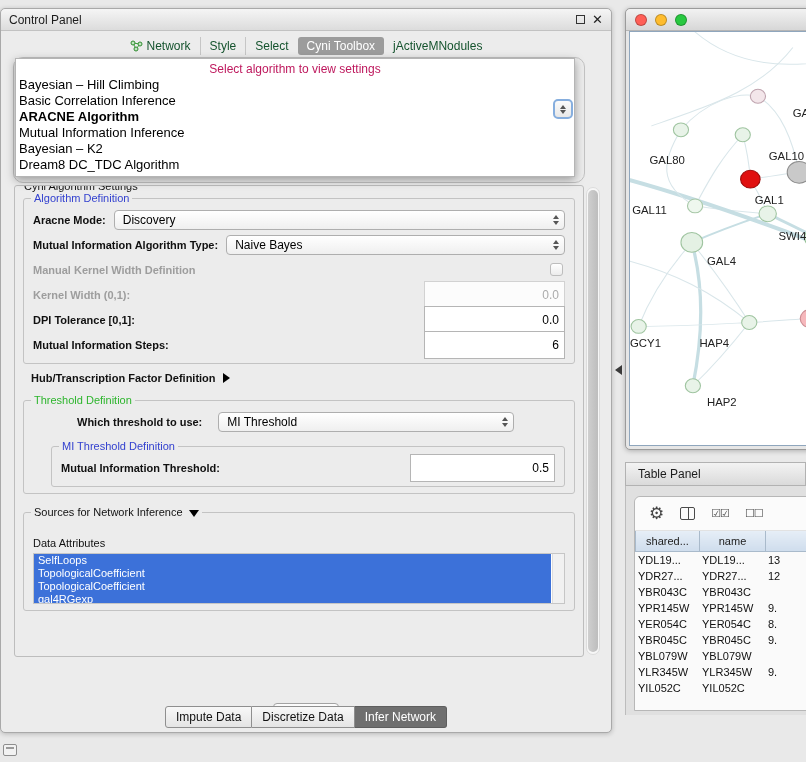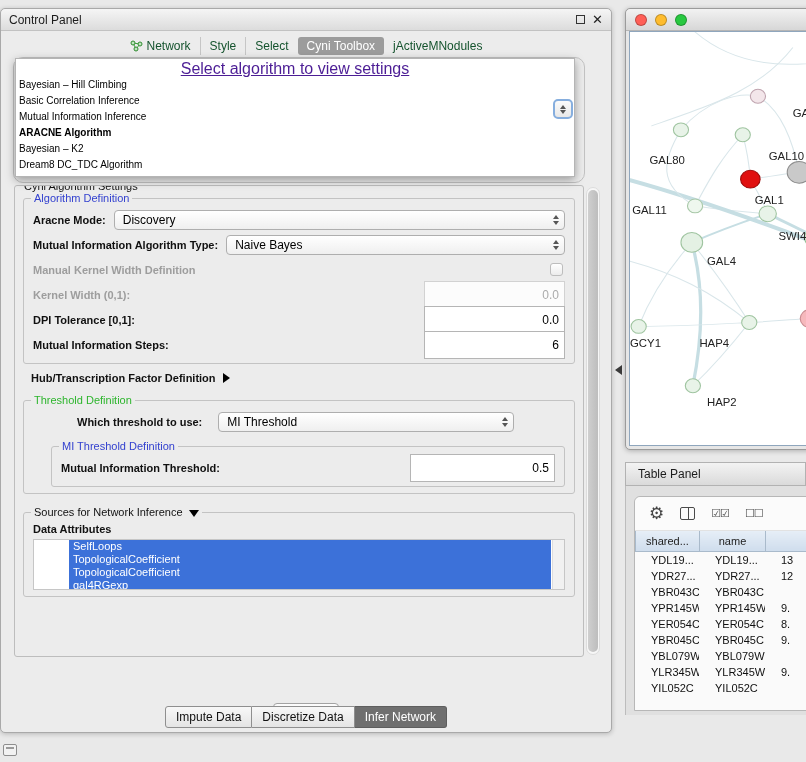--- a/index.html
+++ b/index.html
@@ -44,22 +44,22 @@
     position:absolute; left:12px; top:48px; width:572px; height:126px;
     border:1px solid #c2c2c2; border-radius:10px;
   }
 
   .cp-popup {
     position:absolute; left:14px; top:49px; width:560px; z-index:20;
     background:#fff; border:1px solid #b5b5b5;
     box-shadow:0 3px 9px rgba(0,0,0,.35);
     padding:2px 0 3px 0;
   }
-  .algo-ph { text-align:center; color:#4c1d95; font-size:16px; height:16px; line-height:16px;text-decoration:underline; }
-  .algo-item { font-size:10px; height:16px; line-height:16px; padding-left:3px; color:#000; }
+  .algo-ph { text-align:center; color:#be185d; font-size:12px; height:16px; line-height:16px; }
+  .algo-item { font-size:13px; height:16px; line-height:16px; padding-left:3px; color:#000; }
   .algo-item.bold { font-weight:bold; }
 
   .focus-ring {
     position:absolute; left:552px; top:90px; width:20px; height:20px; z-index:30;
     border:2px solid #86aede; border-radius:5px;
     background:linear-gradient(#fbfbfb,#e8e8e8);
     display:flex; flex-direction:column; align-items:center; justify-content:center; gap:1px;
   }
 
   .tri-up-s { width:0; height:0; border-left:3px solid transparent; border-right:3px solid transparent; border-bottom:4px solid #555; }
@@ -107,24 +107,24 @@
   .hub-row { display:flex; align-items:center; gap:7px; margin:8px 2px 4px 8px;
              font-size:11px; font-weight:bold; }
   .tri-right { width:0; height:0; border-top:5px solid transparent; border-bottom:5px solid transparent; border-left:7px solid #000; }
   .tri-down-b { width:0; height:0; border-left:5px solid transparent; border-right:5px solid transparent; border-top:7px solid #000; display:inline-block; vertical-align:middle; margin-left:3px; }
 
   .fs-algo { margin-top:4px; }
   .fs-threshold { margin-top:10px; }
   .fs-mi { margin-top:6px; margin-left:20px; margin-right:2px; }
   .fs-sources { margin-top:12px; }
 
-  .attr-title { font-size:11px; font-weight:bold; margin:2px 0 4px 2px; }
+  .attr-title { font-size:11px; font-weight:normal; margin:16px 0 4px 2px; }
   .attr-list {
     position:relative; margin:0 2px; height:51px; background:#fff;
-    border:1px solid #c6c6c6; overflow:hidden; padding-right:13px;padding-left:35px;
+    border:1px solid #c6c6c6; overflow:hidden; padding-right:13px;
   }
   .attr-item { height:13px; line-height:13px; background:#3c71d9; color:#fff; font-size:11px; padding-left:4px; }
   .attr-scroll { position:absolute; right:0; top:0; bottom:0; width:12px; background:#f1f1f1; border-left:1px solid #ddd; }
 
   .cp-vscroll {
     position:absolute; left:585px; top:178px; width:14px; height:468px;
     background:#f7f7f7; border:1px solid #dcdcdc; border-radius:7px;
   }
   .cp-vscroll-thumb { position:absolute; left:1px; right:1px; top:2px; bottom:2px;
     background:linear-gradient(90deg,#cfcfcf,#bdbdbd); border-radius:6px; }
@@ -189,21 +189,21 @@
   .cols-icon { width:15px; height:13px; border:1.5px solid #4a4a4a; border-radius:2px; position:relative; }
   .cols-icon::after { content:""; position:absolute; left:50%; top:0; bottom:0; width:1.5px; background:#4a4a4a; }
   .checks-icon, .boxes-icon { font-size:11px; color:#4a4a4a; letter-spacing:-1px; }
 
   table.tp-table { border-collapse:collapse; width:100%; table-layout:fixed; }
   .tp-table th {
     height:20px; font-size:11px; font-weight:normal; color:#222;
     background:linear-gradient(#e6eef7,#cfdded); border:1px solid #a9bacb; border-top:none;
   }
   .tp-rows-clip { height:140px; overflow:hidden; }
-  .tp-table td { height:16px; font-size:11px; color:#101010; padding:0 16px; white-space:nowrap; overflow:hidden; }
+  .tp-table td { height:16px; font-size:11px; color:#101010; padding:0 3px; white-space:nowrap; overflow:hidden; }
 
   
   .mini-panel-icon {
     position:absolute; left:3px; top:744px; width:14px; height:12px;
     border:1.5px solid #8e8e8e; border-radius:2px; background:#f2f2f2;
   }
   .mini-panel-icon::after { content:""; position:absolute; left:2px; right:2px; top:2px; height:2px; background:#9a9a9a; }
 </style>
 </head>
 <body>
@@ -243,22 +243,22 @@
       </div>
     </div>
 
   <div class="cp-hiddenbox"></div>
 
   <div class="cp-popup">
     <div class="algo-ph">Select algorithm to view settings</div>
     <div id="algo-items">
         <div class="algo-item">Bayesian – Hill Climbing</div>
         <div class="algo-item">Basic Correlation Inference</div>
+        <div class="algo-item bold">ARACNE Algorithm</div>
         <div class="algo-item">Mutual Information Inference</div>
-        <div class="algo-item bold">ARACNE Algorithm</div>
         <div class="algo-item">Bayesian – K2</div>
         <div class="algo-item">Dream8 DC_TDC Algorithm</div>
       </div>
   </div>
 
   <div class="focus-ring">
     <span class="tri-up-s"></span>
     <span class="tri-dn-s"></span>
   </div>
 

